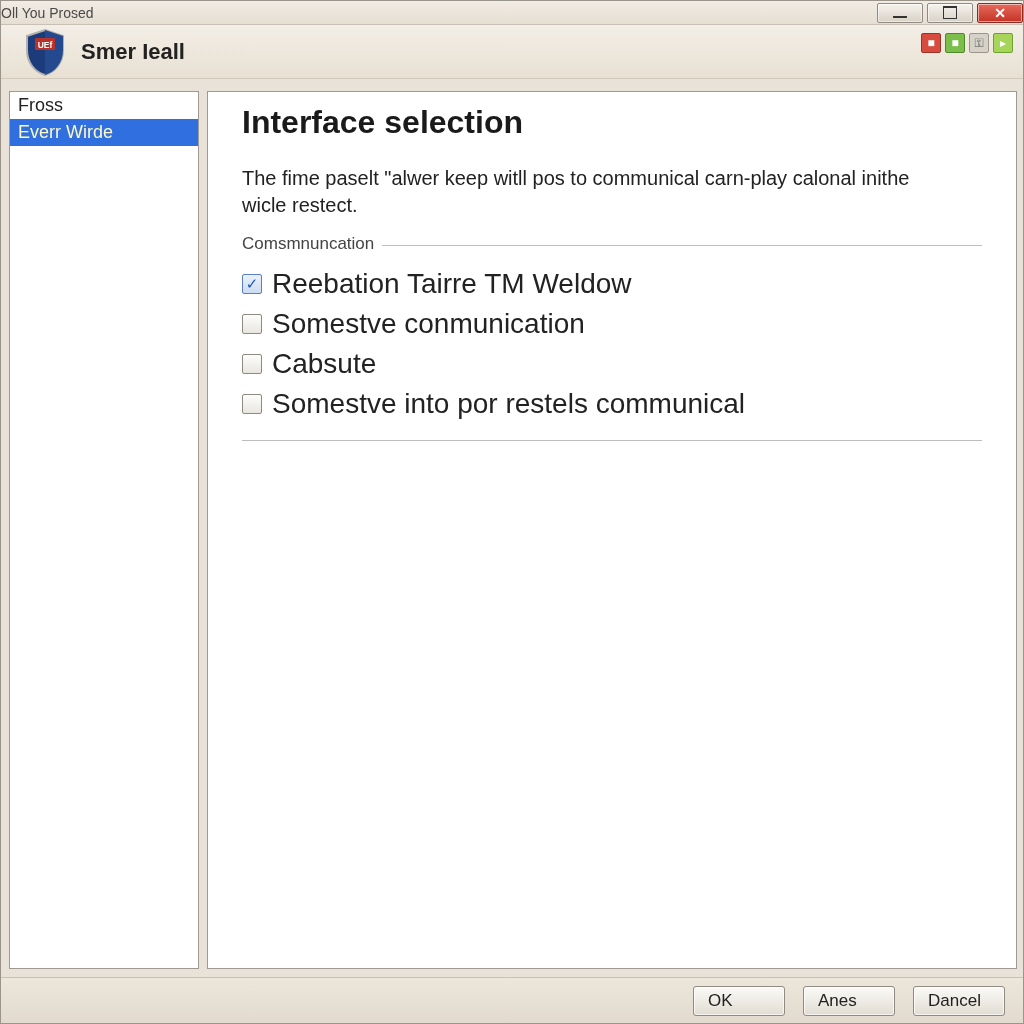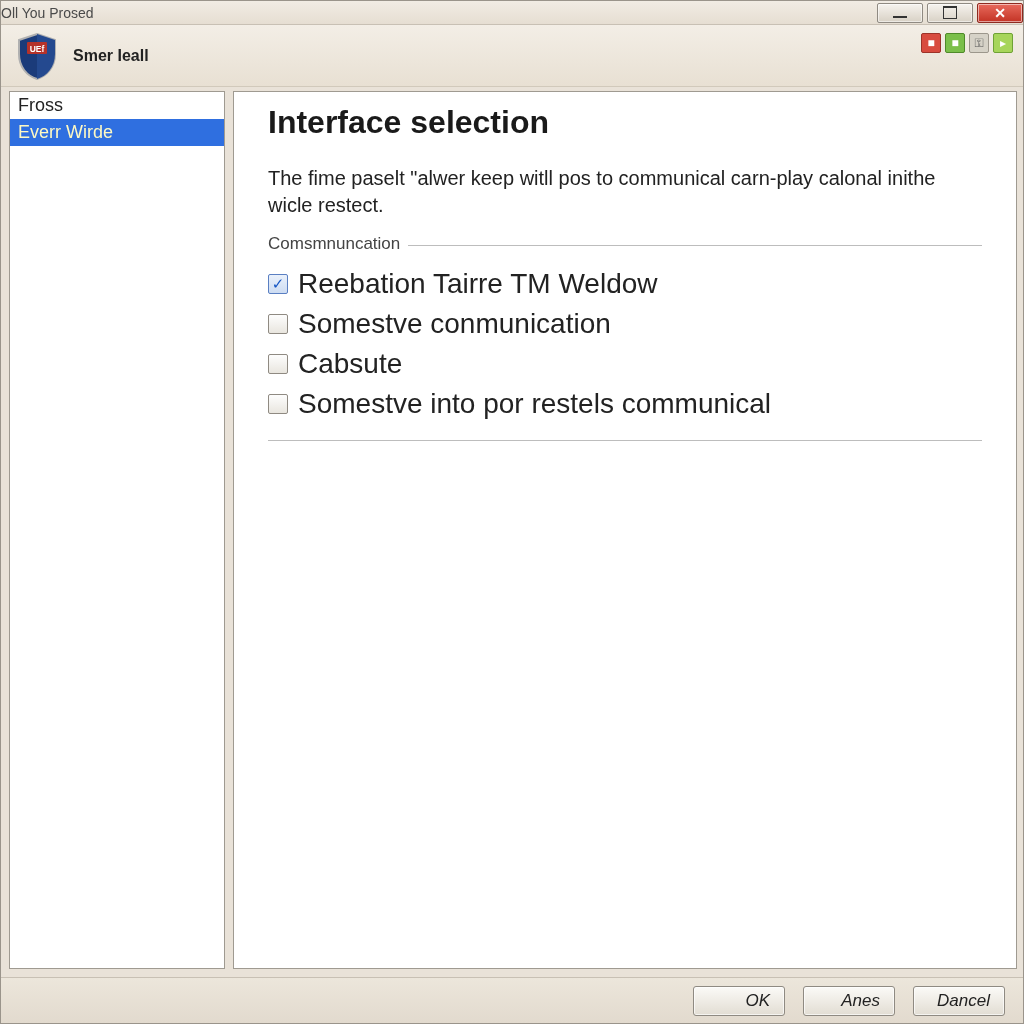--- a/index.html
+++ b/index.html
@@ -55,36 +55,36 @@
     margin-top: 8px;
   }
   .winbtn.max::before {
     content: ""; display: block;
     width: 12px; height: 10px;
     border: 1px solid #333;
     border-top: 2px solid #333;
   }
   
   .headerband {
-    height: 62px;
+    height: 54px;
     background: linear-gradient(#f3eee6, #e8e0d3);
     border-bottom: 1px solid #d1c9bb;
     display: flex; align-items: center;
-    padding: 0 14px;
+    padding: 0 22px;
     position: relative;
   }
   .shield {
     width: 44px; height: 48px;
     position: relative;
     margin-right: 14px;
   }
   .shield svg { width: 100%; height: 100%; }
   .appname {
     font-weight: bold;
-    font-size: 16px;
+    font-size: 22px;
     color: #222;
   }
   .header-icons {
     position: absolute; right: 10px; top: 8px;
     display: flex; gap: 4px;
   }
   .hicon {
     width: 20px; height: 20px;
     border: 1px solid #7a7a7a;
     border-radius: 2px;
@@ -98,21 +98,21 @@
   
   .body {
     position: absolute;
     left: 8px; right: 6px;
     top: 90px;
     bottom: 54px;
     display: flex;
     gap: 8px;
   }
   .sidebar {
-    width: 216px;
+    width: 190px;
     background: #fff;
     border: 1px solid #9f9a91;
     box-shadow: inset 0 0 0 1px #fff;
   }
   .side-item {
     padding: 3px 8px;
     font-size: 18px;
     color: #222;
     cursor: default;
   }
@@ -195,24 +195,23 @@
     padding: 0 18px;
   }
   .btn {
     min-width: 92px;
     height: 30px;
     border: 1px solid #8f8a82;
     border-radius: 3px;
     background: linear-gradient(#fbfaf7, #e2ddd3);
     color: #222;
     font-size: 17px;
-    display: flex; align-items: center; justify-content: flex-end;
+    display: flex; align-items: center; justify-content: flex-start;
     box-shadow: inset 0 0 0 1px #ffffffaa;
     padding: 0 14px;
-    font-style: italic;
   }
 </style>
 </head>
 <body>
 
 <div class="window">
 
   <div class="titlebar">
     <span class="title-text">Oll You Prosed</span>
     <div class="winbtns">

